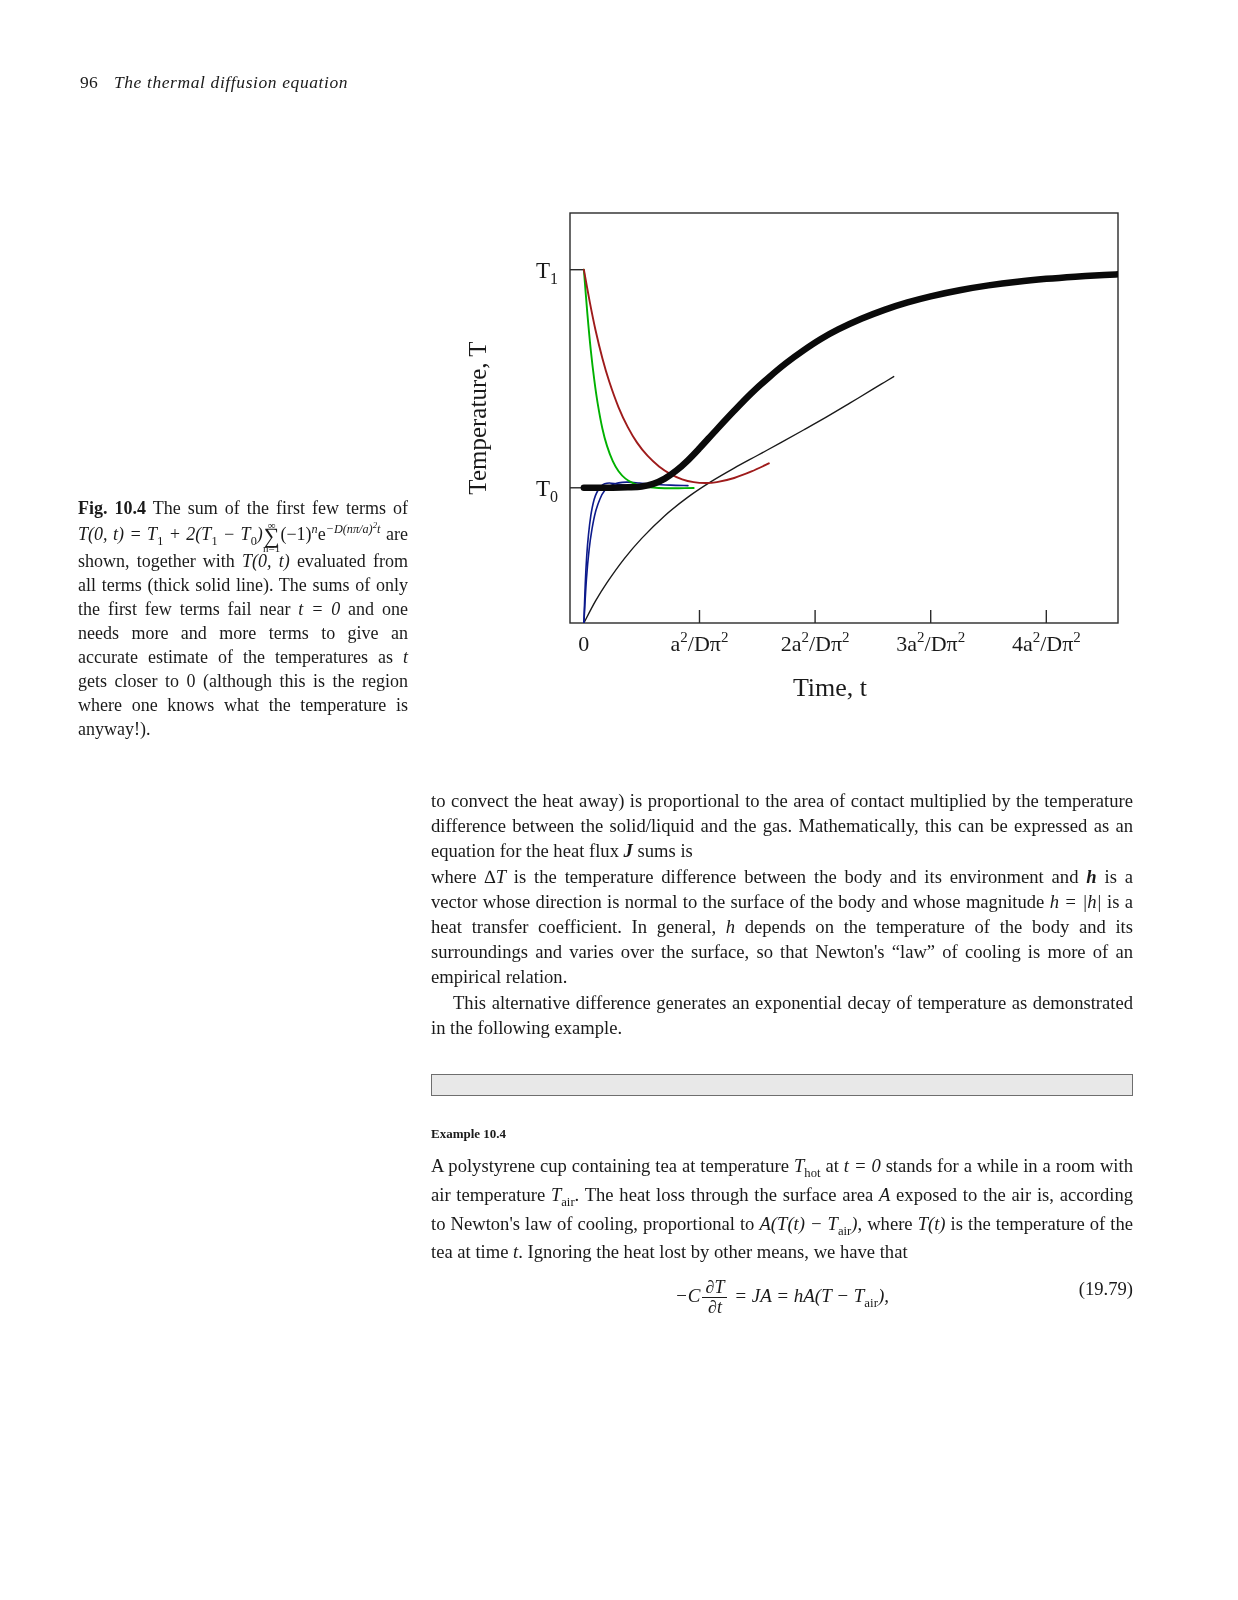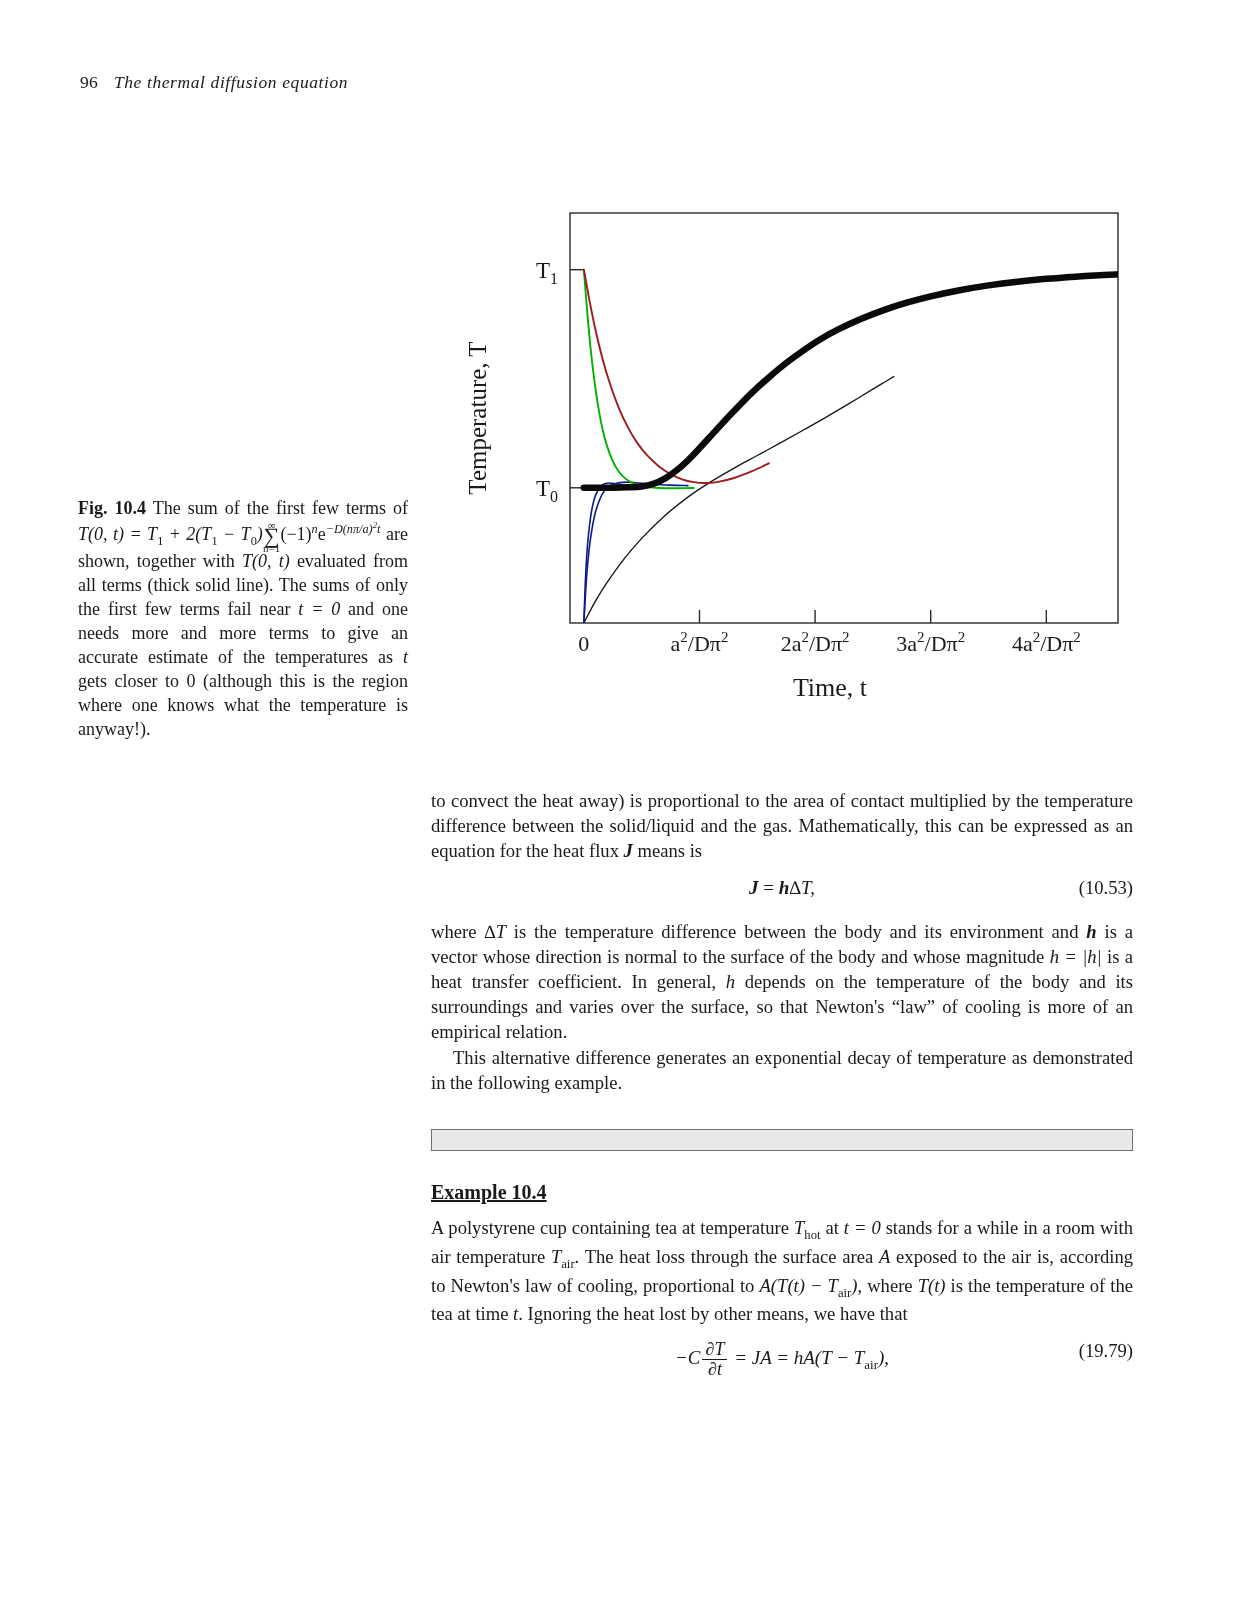--- a/index.html
+++ b/index.html
@@ -149,24 +149,23 @@
   
   #example-rule {
     position: relative;
     margin: 34px 0 0 0;
     height: 22px;
     background: #e8e8e8;
     border: 1px solid #6e6e6e;
     box-sizing: border-box;
   }
   #example-heading {
-    font-size: 20px;
+    font-size: 13px;
     font-weight: bold;
     margin: 30px 0 11px 0;
-    text-decoration: underline;
   }
 </style>
 </head>
 <body>
 
 <div id="running-head">
   <span class="folio">96</span><span class="head-title">The thermal diffusion equation</span>
 </div>
 
 <div id="figure-caption">
@@ -211,26 +210,22 @@
         <text x="490.70886075949363" y="455" text-anchor="middle" font-family="Liberation Serif, serif" font-size="22" fill="#1a1a1a"><tspan dy="0" font-size="22">3</tspan><tspan dy="0" font-size="22">a</tspan><tspan dy="-9" font-size="15">2</tspan><tspan dy="9" font-size="22">/D</tspan><tspan dy="0" font-size="22">π</tspan><tspan dy="-9" font-size="15">2</tspan></text>
         <text x="606.3206751054852" y="455" text-anchor="middle" font-family="Liberation Serif, serif" font-size="22" fill="#1a1a1a"><tspan dy="0" font-size="22">4</tspan><tspan dy="0" font-size="22">a</tspan><tspan dy="-9" font-size="15">2</tspan><tspan dy="9" font-size="22">/D</tspan><tspan dy="0" font-size="22">π</tspan><tspan dy="-9" font-size="15">2</tspan></text>
       </g>
     <text id="y-axis-title" x="46" y="222" transform="rotate(-90 46 222)" text-anchor="middle" font-family="Liberation Serif, serif" font-size="25" fill="#1a1a1a">Temperature, T</text>
     <text id="x-axis-title" x="390" y="500" text-anchor="middle" font-family="Liberation Serif, serif" font-size="26" fill="#1a1a1a">Time, t</text>
   </svg>
 </div>
 
 <div id="body-column">
 
-  <p class="para"><span>to convect the heat away) is proportional to the area of contact multiplied by the temperature difference between the solid/liquid and the gas. Mathematically, this can be expressed as an equation for the heat flux </span><span class="mi" style="font-weight:bold">J</span><span> means is</span></p>
-
-  <div class="display-eq">
-    <div class="eq-body"><span class="mi" style="font-weight:bold">J</span><span class="mr"> = </span><span class="mi" style="font-weight:bold">h</span><span class="mi">∆T,</span></div>
-    <div class="eq-num">(10.53)</div>
-  </div>
+  <p class="para"><span>to convect the heat away) is proportional to the area of contact multiplied by the temperature difference between the solid/liquid and the gas. Mathematically, this can be expressed as an equation for the heat flux </span><span class="mi" style="font-weight:bold">J</span><span> sums is</span></p>
+
 
   <p class="para"><span>where </span><span class="mi">∆T</span><span> is the temperature difference between the body and its environment and </span><span class="mi" style="font-weight:bold">h</span><span> is a vector whose direction is normal to the surface of the body and whose magnitude </span><span class="mi">h = |h|</span><span> is a heat transfer coefficient. In general, </span><span class="mi">h</span><span> depends on the temperature of the body and its surroundings and varies over the surface, so that Newton's “law” of cooling is more of an empirical relation.</span></p>
 
   <p class="para indent">This alternative difference generates an exponential decay of temperature as demonstrated in the following example.</p>
 
   <div id="example-rule"></div>
 
   <div id="example-heading">Example 10.4</div>
 
   <p class="para"><span>A polystyrene cup containing tea at temperature </span><span class="mi">T</span><sub class="sm mr">hot</sub><span> at </span><span class="mi">t = 0</span><span> stands for a while in a room with air temperature </span><span class="mi">T</span><sub class="sm mr">air</sub><span>. The heat loss through the surface area </span><span class="mi">A</span><span> exposed to the air is, according to Newton's law of cooling, proportional to </span><span class="mi">A(T(t) − T</span><sub class="sm mr">air</sub><span class="mi">)</span><span>, where </span><span class="mi">T(t)</span><span> is the temperature of the tea at time </span><span class="mi">t</span><span>. Ignoring the heat lost by other means, we have that</span></p>

